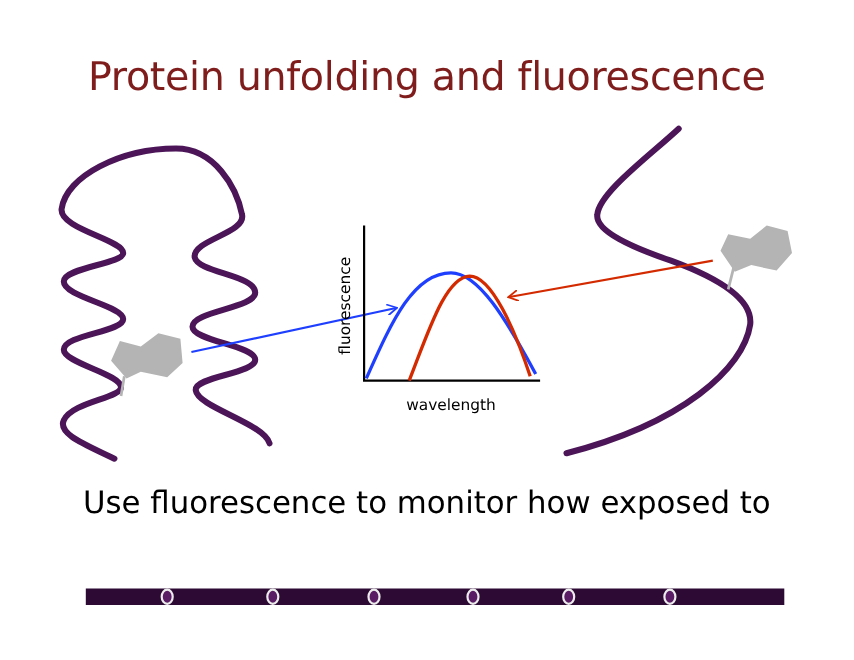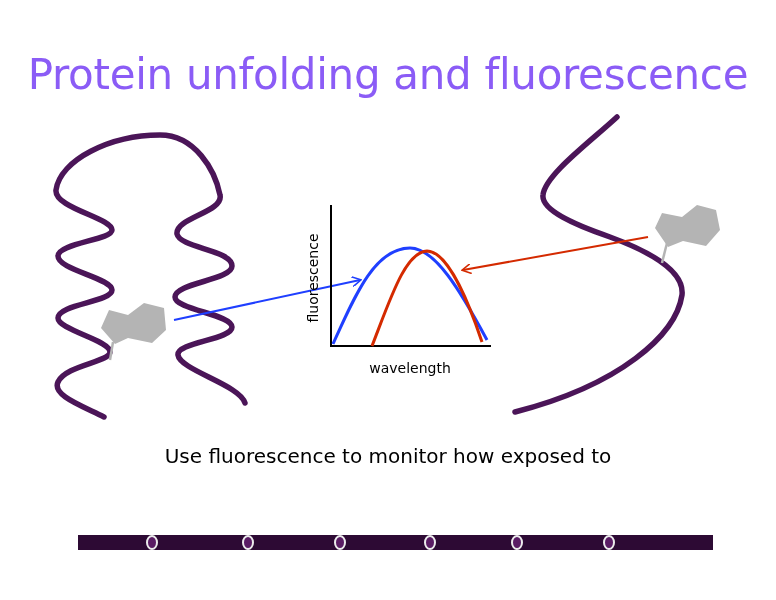--- a/index.html
+++ b/index.html
@@ -1,21 +1,21 @@
 <!DOCTYPE html>
 <html><head>
 <meta charset="utf-8">
 <style>
   html, body { margin: 0; padding: 0; background: #ffffff; }
   body { width: 776px; height: 600px; position: relative; overflow: hidden;
          font-family: "DejaVu Sans", "Liberation Sans", sans-serif; }
   .title { position: absolute; left: 0; top: 50px; width: 776px; text-align: center;
-           font-size: 42px; color: #8b5cf6; letter-spacing: -0.3px; }
+           font-size: 36px; color: #7f1d1d; letter-spacing: -0.3px; }
   .caption { position: absolute; left: 60px; width: 656px; top: 438px; text-align: center;
-             font-size: 20px; line-height: 37px; color: #000; }
+             font-size: 28px; line-height: 37px; color: #000; }
   svg.diagram { position: absolute; left: 0; top: 0; }
   .axis-label { font-family: "DejaVu Sans", "Liberation Sans", sans-serif; font-size: 14px; fill: #000; }
   .footer-bar { position: absolute; left: 78px; top: 535px; width: 635px; height: 15px; background: #2d0a34; }
   .dot { position: absolute; top: 535px; width: 12px; height: 15px; border-radius: 50%;
          background: #5a1c64; border: 2.5px solid #ececec; box-sizing: border-box; margin-left: -6px; }
 </style>
 </head>
 <body>
 
 <div class="title">Protein unfolding and fluorescence</div>

